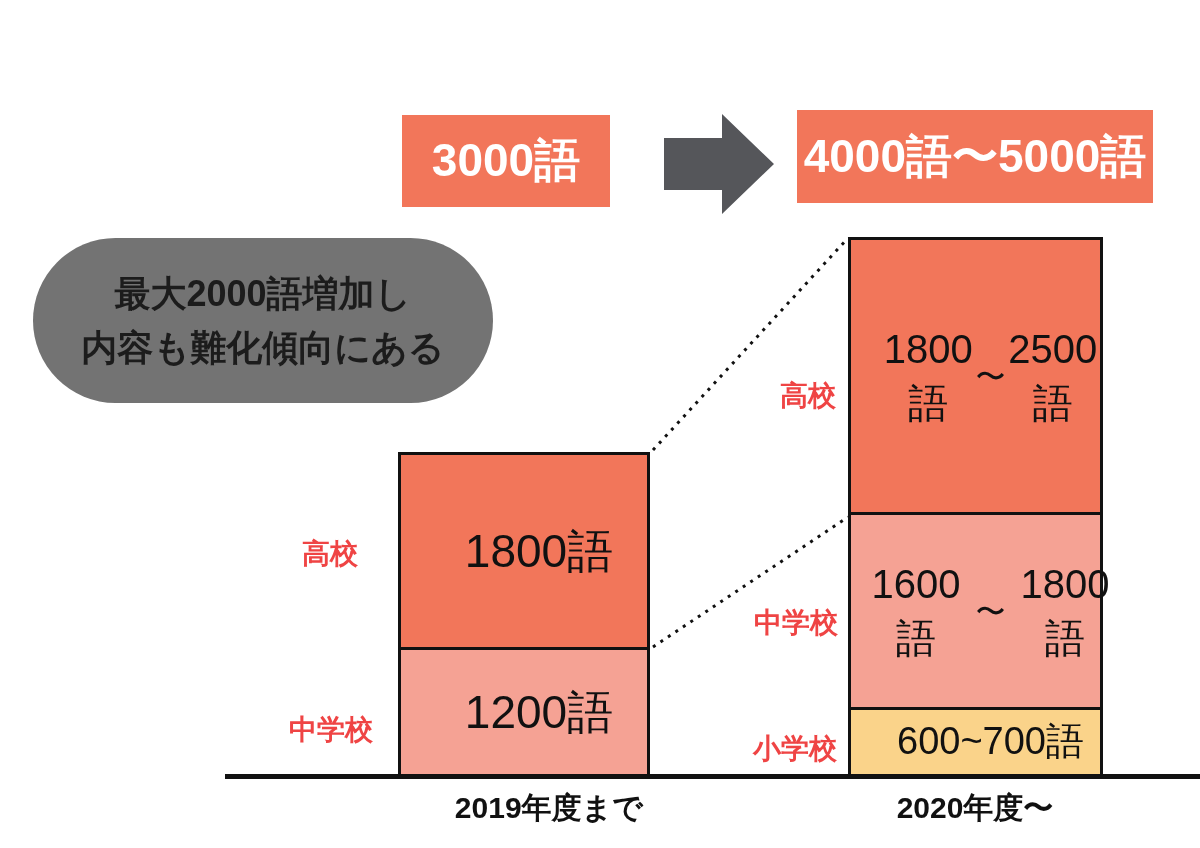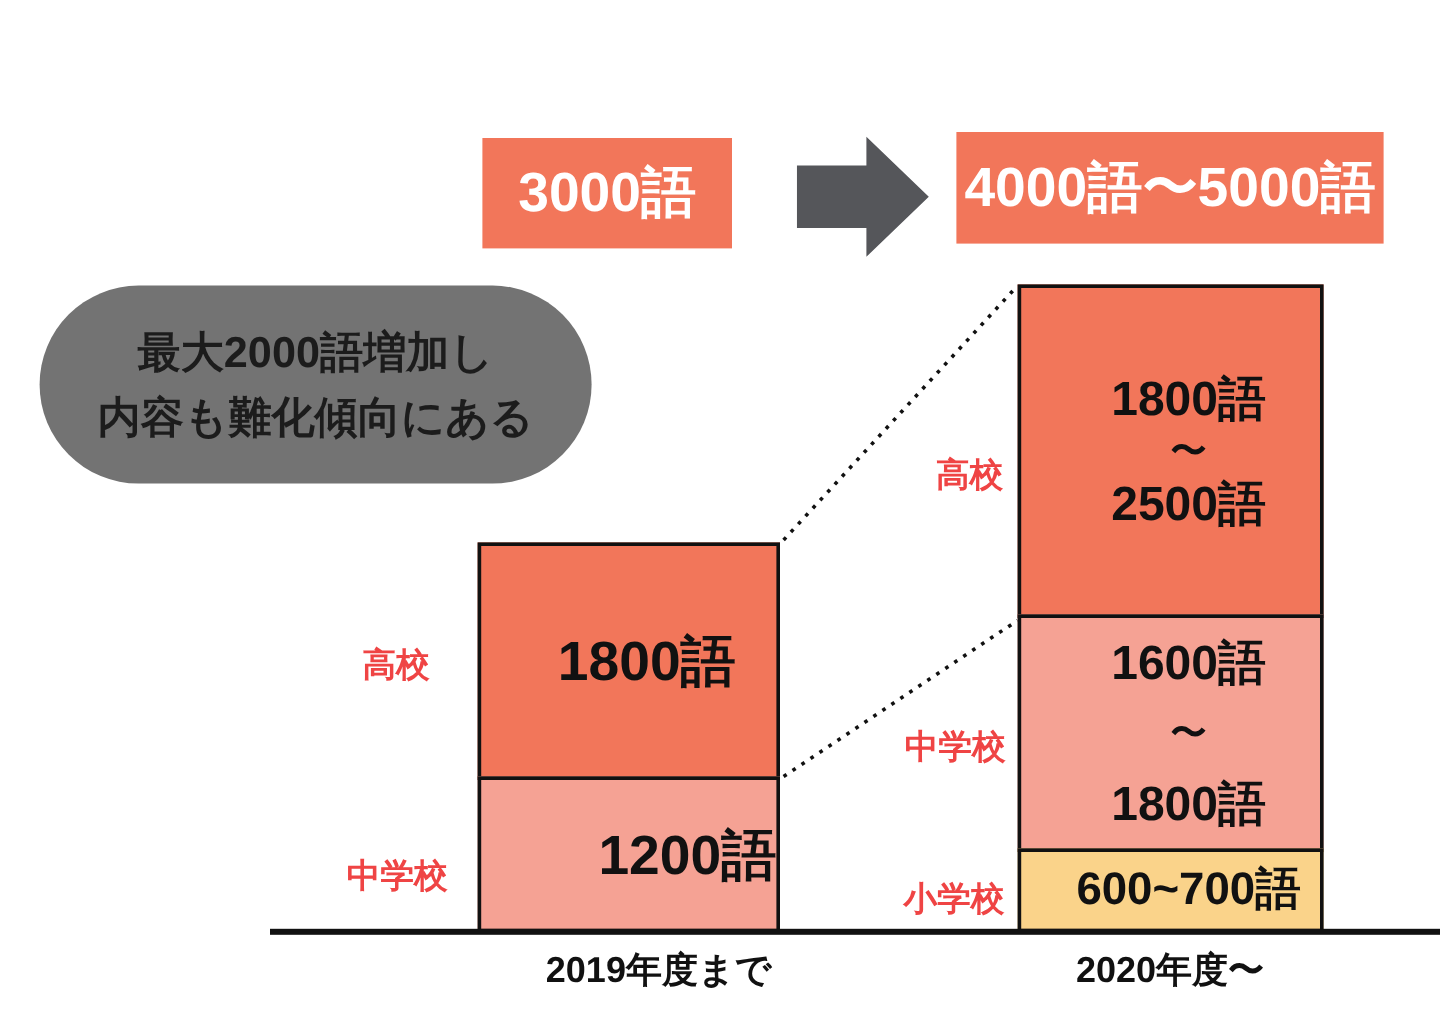--- a/index.html
+++ b/index.html
@@ -14,28 +14,28 @@
   .total-before{left:402px;top:115px;width:208px;height:92px;font-size:46px;}
   .total-after{left:797px;top:110px;width:356px;height:93px;font-size:46px;justify-content:center;}
   .arrow-svg{position:absolute;left:664px;top:112px;}
   .callout{
     position:absolute;left:33px;top:238px;width:460px;height:165px;border-radius:84px;
     background:#737373;display:flex;flex-direction:column;align-items:center;justify-content:center;
     font-size:36px;font-weight:700;color:#1c1c1c;line-height:1.5;text-align:center;
   }
   .seg{
     position:absolute;box-sizing:border-box;border:3px solid #111;
-    display:flex;flex-direction:column;align-items:center;justify-content:center;
-    font-weight:700;color:#111;text-align:center;padding-left:30px;
+    display:flex;flex-direction:row;align-items:center;justify-content:center;
+    font-weight:400;color:#111;text-align:center;padding-left:30px;
   }
   .seg-dark{background:#F2765A;}
   .seg-light{background:#F5A294;gap:15px;}
   .seg-yellow{background:#FAD38A;}
   .lb-hs{left:398px;top:452px;width:252px;height:198px;font-size:46px;}
-  .lb-jhs{left:398px;top:647px;width:252px;height:130px;font-size:46px;align-items:flex-end;}
+  .lb-jhs{left:398px;top:647px;width:252px;height:130px;font-size:46px;}
   .rb-hs{left:848px;top:237px;width:255px;height:278px;font-size:40px;}
   .rb-jhs{left:848px;top:512px;width:255px;height:198px;font-size:40px;}
   .rb-es{left:848px;top:707px;width:255px;height:70px;font-size:38px;}
   .tilde-line{font-size:30px;line-height:1.1;}
   .num-line{line-height:1.35;}
   .side-label{position:absolute;font-size:28px;font-weight:600;color:#ef4444;text-align:center;}
   .sl-left-hs{left:280px;top:535px;width:100px;}
   .sl-left-jhs{left:271px;top:711px;width:120px;}
   .sl-right-hs{left:758px;top:377px;width:100px;}
   .sl-right-jhs{left:736px;top:604px;width:120px;}

